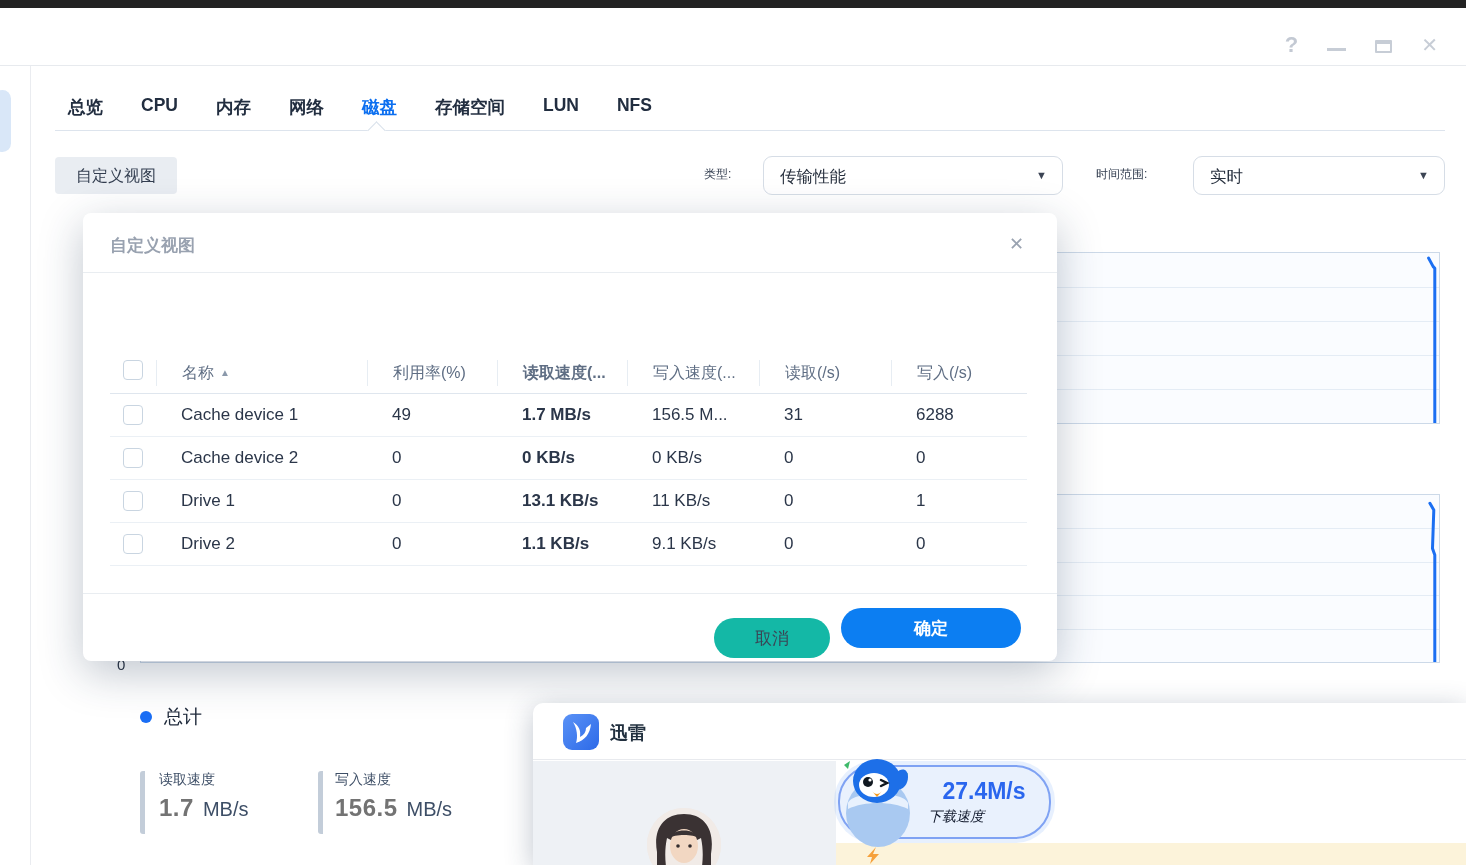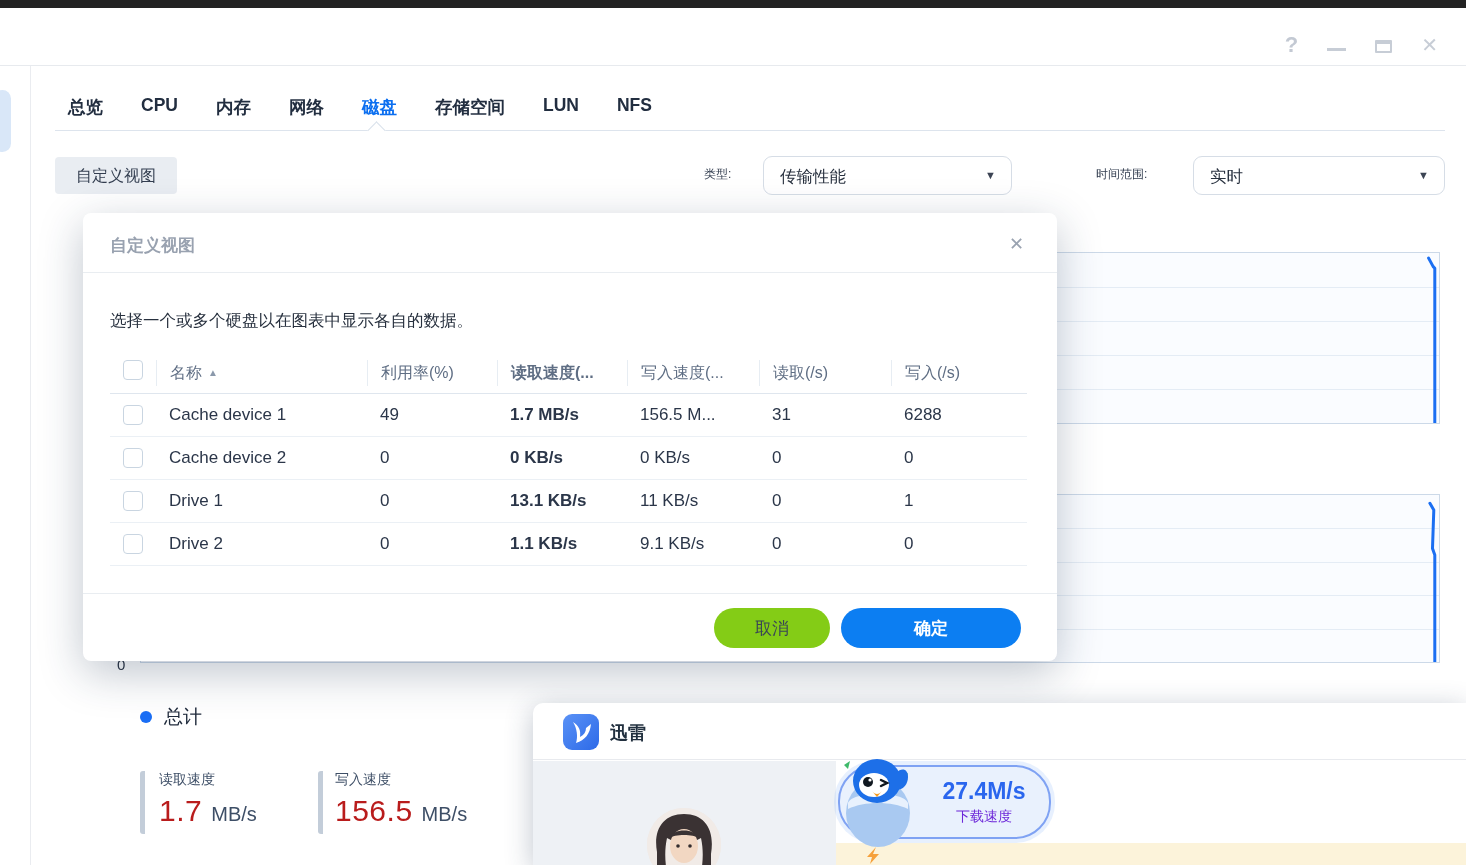--- a/index.html
+++ b/index.html
@@ -41,59 +41,59 @@
   .chart svg { position:absolute; left:0; top:0; }
   .axis-zero { position:absolute; left:117px; top:656px; font-size:15px; color:#2a3342; }
 
   .legend { position:absolute; left:140px; top:704px; display:flex; align-items:center; gap:12px; }
   .legend-dot { width:12px; height:12px; border-radius:50%; background:#1a6ef5; }
   .legend-label { font-size:19px; color:#202b3c; }
 
   .stat { position:absolute; top:771px; border-left:5px solid #c3cdd9; border-radius:3px; padding-left:14px; height:63px; }
   .stat .s-label { font-size:14px; color:#3d4e66; }
   .stat .s-row { margin-top:5px; display:flex; align-items:baseline; gap:9px; }
-  .stat .s-value { font-size:30px; font-weight:normal; color:#b91c1c; letter-spacing:.5px; }
+  .stat .s-value { font-size:24px; font-weight:bold; color:#737373; letter-spacing:.5px; }
   .stat .s-unit { font-size:20px; color:#3d4e66; }
 
   
   .dialog { position:absolute; left:83px; top:213px; width:974px; height:448px; background:#fff; border-radius:8px; box-shadow:0 12px 44px rgba(30,50,80,.28); }
   .dlg-title { position:absolute; left:27px; top:21px; font-size:17px; font-weight:bold; color:#99a2b0; }
   .dlg-close { position:absolute; right:33px; top:20px; font-size:18px; color:#9aa3b1; cursor:pointer; }
   .dlg-hline { position:absolute; left:0; top:59px; width:100%; height:1px; background:#e9edf1; }
   .dlg-desc { position:absolute; left:27px; top:97px; font-size:16.5px; color:#27303e; }
   .dlg-table { position:absolute; left:27px; top:139px; width:917px; }
   .thead { display:flex; height:42px; align-items:center; border-bottom:1px solid #dfe6ee; color:#5f6e84; font-size:16px; }
   .thead .cell { border-left:1px solid #e7edf3; height:26px; line-height:26px; }
   .thead .cell:first-child { border-left:none; }
   .trow { display:flex; height:43px; align-items:center; border-bottom:1px solid #ebf0f5; font-size:17px; color:#2b3649; cursor:pointer; }
-  .cell { padding-left:13px; overflow:hidden; white-space:nowrap; }
+  .cell { padding-left:25px; overflow:hidden; white-space:nowrap; }
   .c0 { width:46px; padding-left:0; display:flex; justify-content:center; }
   .c1 { width:211px; } .c2 { width:130px; } .c3 { width:130px;font-weight:bold; }
   .c4 { width:132px; } .c5 { width:132px; } .c6 { width:136px; }
   .checkbox { width:20px; height:20px; border:1.5px solid #c9d5e1; border-radius:4px; background:#fff; cursor:pointer; }
   .sort-asc { font-size:10px; color:#8b99ab; margin-left:6px; vertical-align:2px; }
   .dlg-footer { position:absolute; left:0; bottom:0; width:100%; height:68px; border-top:1px solid #e9edf1; }
   .btn { position:absolute; top:14px; height:40px; border:none; border-radius:21px; font-size:17px; font-family:"Liberation Sans",sans-serif; cursor:pointer; }
-  .btn-cancel { right:227px; width:116px; background:#84cc16; color:#3a4656; }
+  .btn-cancel { right:227px; width:116px; background:#14b8a6; color:#3a4656;margin-top:10px; }
   .btn-ok { right:36px; width:180px; background:#0c7ef2; color:#fff; font-weight:bold; }
 
   
   .xl { position:absolute; left:533px; top:703px; width:933px; height:162px; background:#fff; border-radius:10px 0 0 0; box-shadow:0 6px 28px rgba(40,60,90,.3); }
   .xl-header { position:absolute; left:0; top:0; width:100%; height:57px; border-bottom:1px solid #e8eaee; }
   .xl-logo { position:absolute; left:30px; top:11px; width:36px; height:36px; border-radius:9px; background:linear-gradient(135deg,#5a92f6,#2d6ae8); }
   .xl-title { position:absolute; left:77px; top:18px; font-size:18px; font-weight:bold; color:#22303f; }
   .xl-body { position:absolute; left:0; top:58px; width:100%; height:104px; }
   .xl-left { position:absolute; left:0; top:0; width:303px; height:104px; background:#eef1f5; }
   .xl-avatar { position:absolute; left:114px; top:47px; width:74px; height:74px; border-radius:50%; overflow:hidden; background:#efe9e6; cursor:pointer; }
   .xl-yellow { position:absolute; left:303px; right:0; top:82px; height:22px; background:#fcf3da; }
   .xl-bolt { position:absolute; left:26px; top:2px; }
   .xl-badge { position:absolute; left:305px; top:4px; width:213px; height:74px; border-radius:36px; background:#e9f1fd; border:2px solid #7fa2f3; box-shadow:0 0 0 4px rgba(160,195,250,.25); }
   .xl-penguin { position:absolute; left:-8px; top:-16px; }
   .xl-speed { position:absolute; left:88px; top:11px; width:112px; text-align:center; font-size:23px; font-weight:bold; color:#2a66ee; }
-  .xl-speedlbl { position:absolute; left:88px; top:41px; width:112px; text-align:center; font-size:14px; color:#6d28d9; }
+  .xl-speedlbl { position:absolute; left:88px; top:41px; width:112px; text-align:left; font-size:14px; color:#0f172a;font-style:italic; }
 </style>
 </head>
 <body>
 
 <div class="screen">
 
   <div class="topbar"></div>
 
   <div class="titlebar">
     <div class="win-controls">
@@ -116,21 +116,21 @@
     <span class="tab">存储空间</span>
     <span class="tab">LUN</span>
     <span class="tab">NFS</span>
   </div>
   <div class="tab-underline"></div>
   <div class="tab-notch"></div>
 
   <div class="btn-customview">自定义视图</div>
 
   <span class="fld-label" style="left:704px; top:166px;">类型:</span>
-  <div class="select" style="left:763px; width:249px;">
+  <div class="select" style="left:763px; width:300px;">
     <span class="val">传输性能</span>
     <span class="caret">▼</span>
   </div>
   <span class="fld-label" style="left:1096px; top:166px;">时间范围:</span>
   <div class="select" style="left:1193px; width:252px;">
     <span class="val">实时</span>
     <span class="caret">▼</span>
   </div>
 
   <div class="chart chart1">
@@ -170,21 +170,20 @@
     <div class="s-row">
       <span class="s-value">156.5</span>
       <span class="s-unit">MB/s</span>
     </div>
   </div>
 
   <div class="dialog">
     <div class="dlg-title">自定义视图</div>
     <div class="dlg-close">✕</div>
     <div class="dlg-hline"></div>
-    <div class="dlg-desc">选择一个或多个硬盘以在图表中显示各自的数据。</div>
 
     <div class="dlg-table">
       <div class="thead">
         <div class="cell c0">
           <span class="checkbox"></span>
         </div>
         <div class="cell c1"><span>名称</span><span class="sort-asc">▲</span></div>
         <div class="cell c2">利用率(%)</div>
         <div class="cell c3">读取速度(...</div>
         <div class="cell c4">写入速度(...</div>

